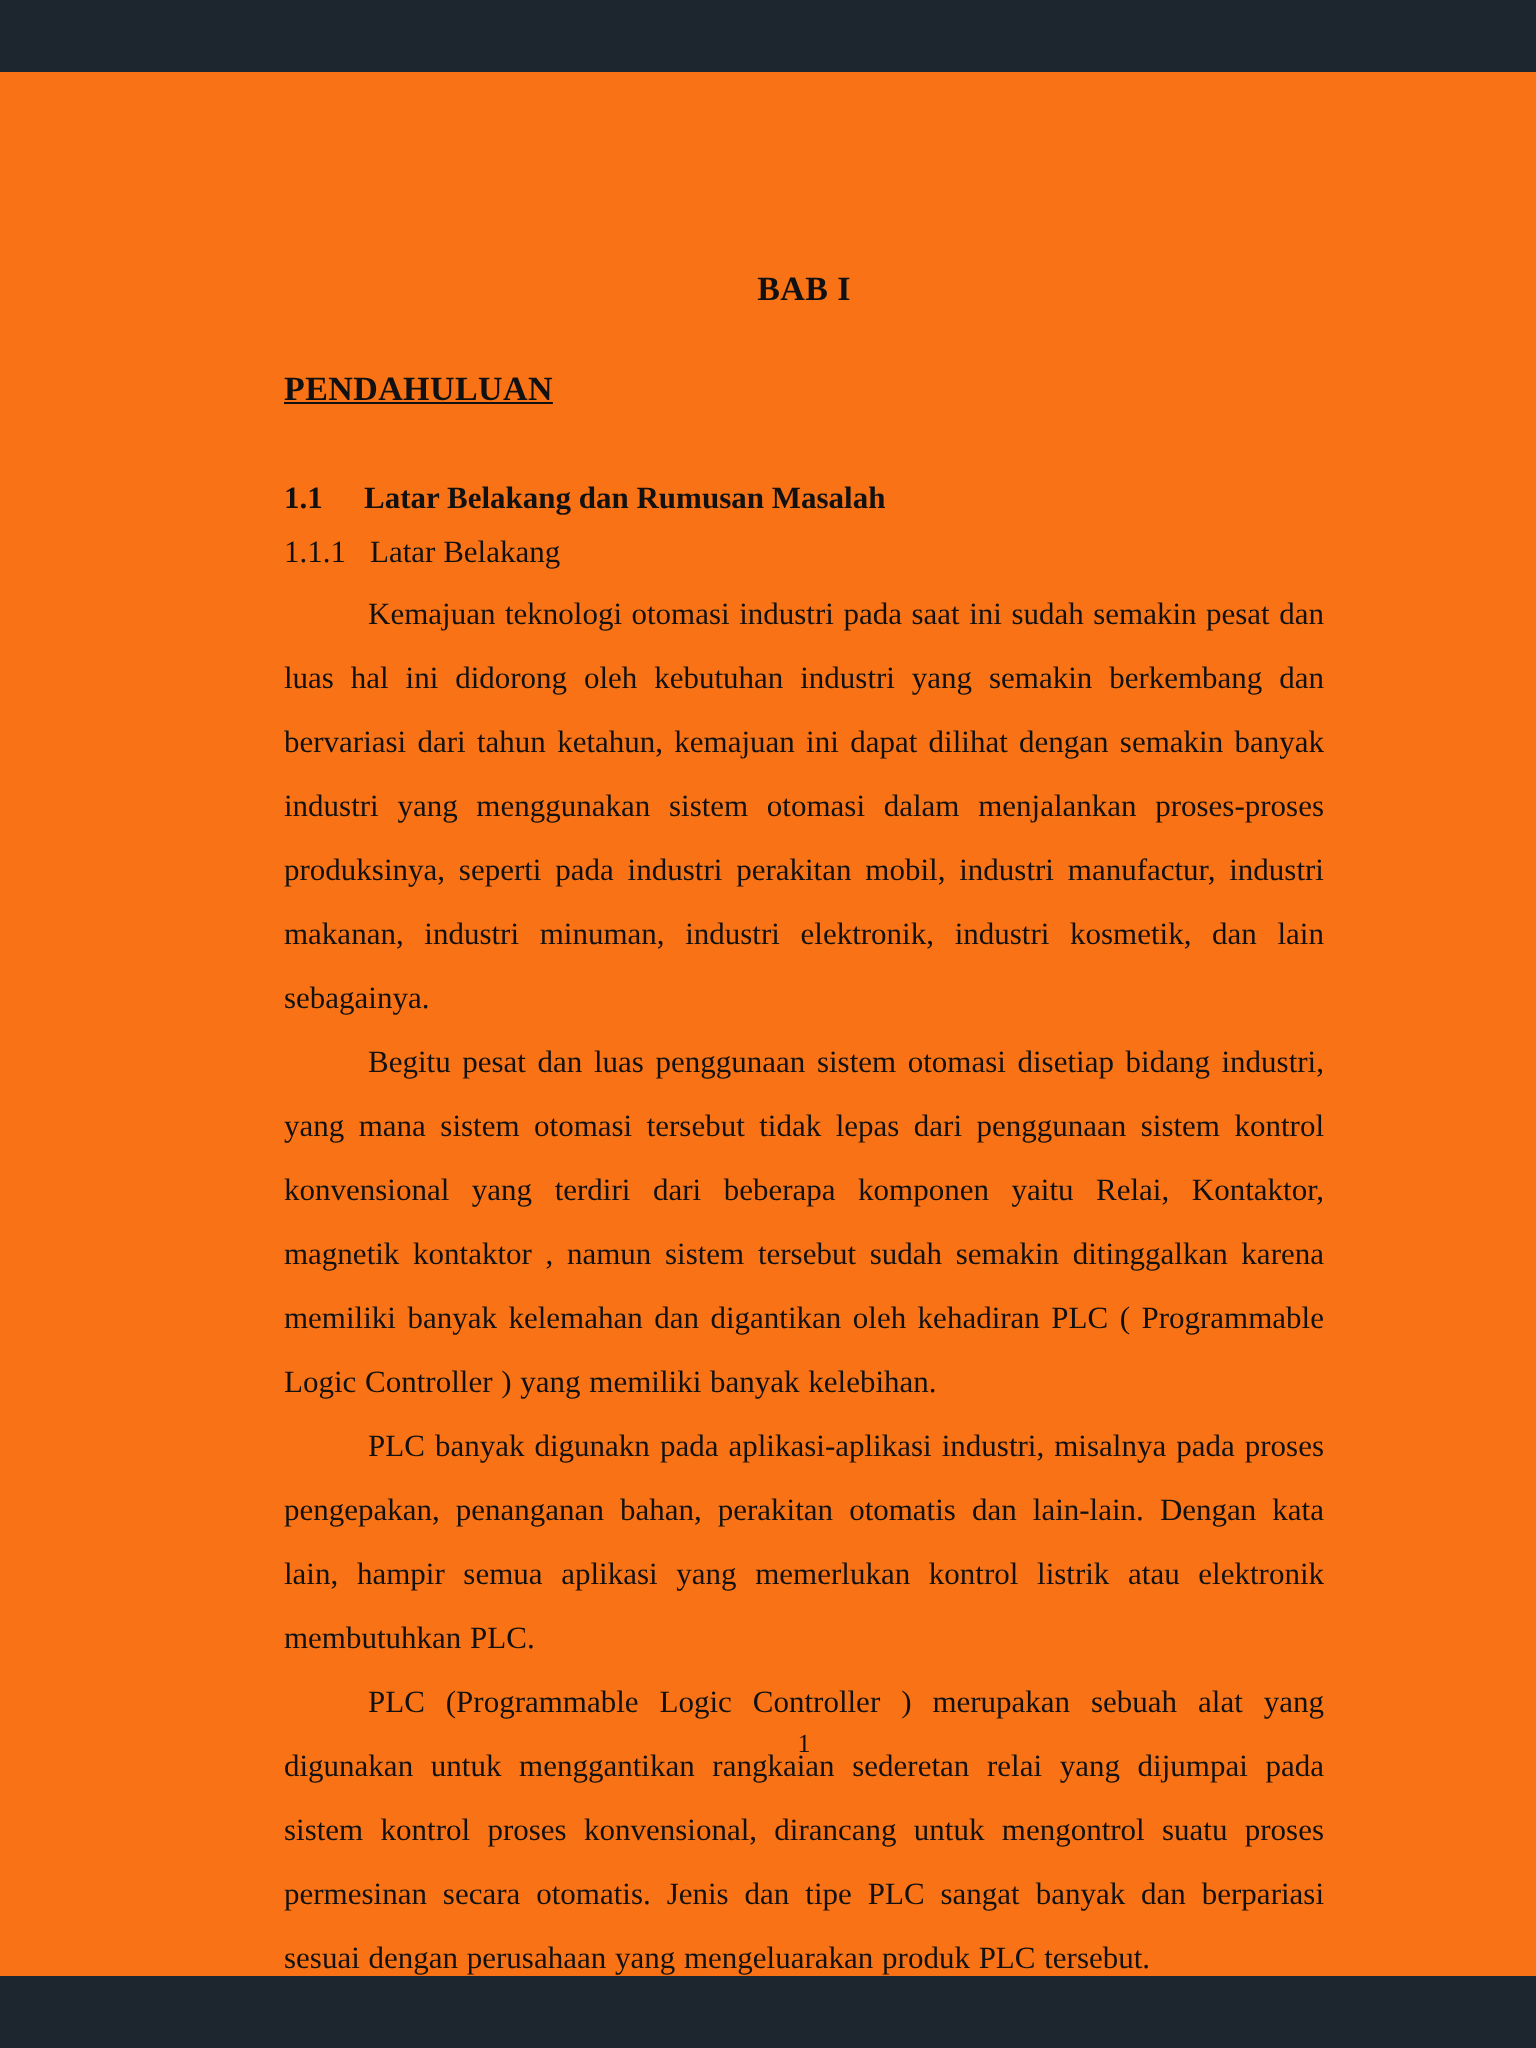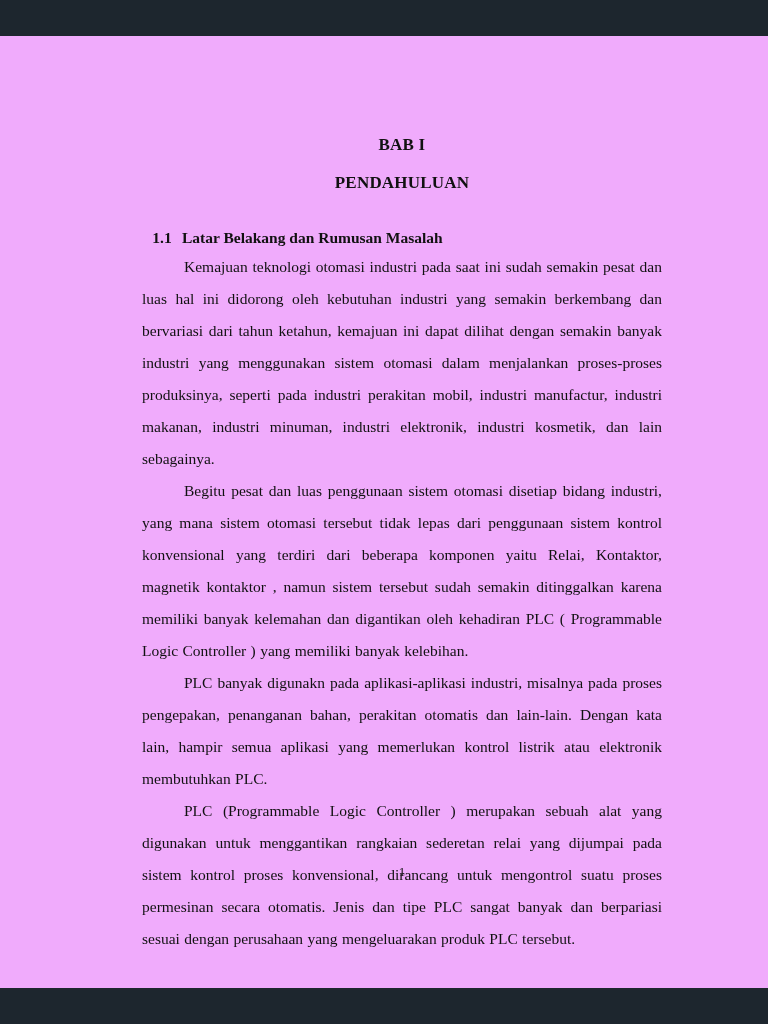--- a/index.html
+++ b/index.html
@@ -5,21 +5,21 @@
   html, body {
     margin: 0;
     padding: 0;
     background: #ffffff;
   }
   .viewport {
     position: relative;
     width: 768px;
     height: 1024px;
     margin: 0 auto;
-    background: #f0abfc;
+    background: #f97316;
     overflow: hidden;
     font-family: "Liberation Serif", serif;
     color: #111111;
   }
   .edge-bar {
     position: absolute;
     left: 0;
     width: 768px;
     height: 36px;
     background: #1d262e;
@@ -36,38 +36,37 @@
 
   .chapter-title {
     text-align: center;
     font-weight: bold;
     font-size: 17px;
     line-height: 34px;
     margin: 0;
     letter-spacing: 0.2px;
   }
   .chapter-subtitle {
-    text-align: center;
     font-weight: bold;
     font-size: 17px;
     line-height: 34px;
-    margin: 4px 0 24px 0;
+    margin: 16px 0 24px 0;
     letter-spacing: 0.2px;
+    text-decoration: underline;
   }
 
   .section-heading {
     font-weight: bold;
     font-size: 15.5px;
     line-height: 27px;
     margin: 0;
   }
   .section-heading .num {
     display: inline-block;
     min-width: 40px;
-    text-align: center;
   }
   .subsection-heading {
     font-weight: normal;
     font-size: 15.5px;
     line-height: 27px;
     margin: 0 0 2px 0;
   }
   .subsection-heading .num {
     display: inline-block;
     margin-right: 12px;
@@ -102,20 +101,23 @@
   <div class="doc-content">
 
     <p class="chapter-title">BAB I</p>
 
     <p class="chapter-subtitle">PENDAHULUAN</p>
 
     <p class="section-heading">
       <span class="num">1.1</span><span>Latar Belakang dan Rumusan Masalah</span>
     </p>
 
+    <p class="subsection-heading">
+      <span class="num">1.1.1</span><span>Latar Belakang</span>
+    </p>
 
     <p class="para">Kemajuan teknologi otomasi industri pada saat ini sudah semakin pesat dan luas hal ini didorong oleh kebutuhan industri yang semakin berkembang dan bervariasi dari tahun ketahun, kemajuan ini dapat dilihat dengan semakin banyak industri yang menggunakan sistem otomasi dalam menjalankan proses-proses produksinya, seperti pada industri perakitan mobil, industri manufactur, industri makanan, industri minuman, industri elektronik, industri kosmetik, dan lain sebagainya.</p>
 
     <p class="para">Begitu pesat dan luas penggunaan sistem otomasi disetiap bidang industri, yang mana sistem otomasi tersebut tidak lepas dari penggunaan sistem kontrol konvensional yang terdiri dari beberapa komponen yaitu Relai, Kontaktor, magnetik kontaktor , namun sistem tersebut sudah semakin ditinggalkan karena memiliki banyak kelemahan dan digantikan oleh kehadiran PLC ( Programmable Logic Controller ) yang memiliki banyak kelebihan.</p>
 
     <p class="para">PLC banyak digunakn pada aplikasi-aplikasi industri, misalnya pada proses pengepakan, penanganan bahan, perakitan otomatis dan lain-lain. Dengan kata lain, hampir semua aplikasi yang memerlukan kontrol listrik atau elektronik membutuhkan PLC.</p>
 
     <p class="para">PLC (Programmable Logic Controller ) merupakan sebuah alat yang digunakan untuk menggantikan rangkaian sederetan relai yang dijumpai pada sistem kontrol proses konvensional, dirancang untuk mengontrol suatu proses permesinan secara otomatis. Jenis dan tipe PLC sangat banyak dan berpariasi sesuai dengan perusahaan yang mengeluarakan produk PLC tersebut.</p>
 
   </div>

